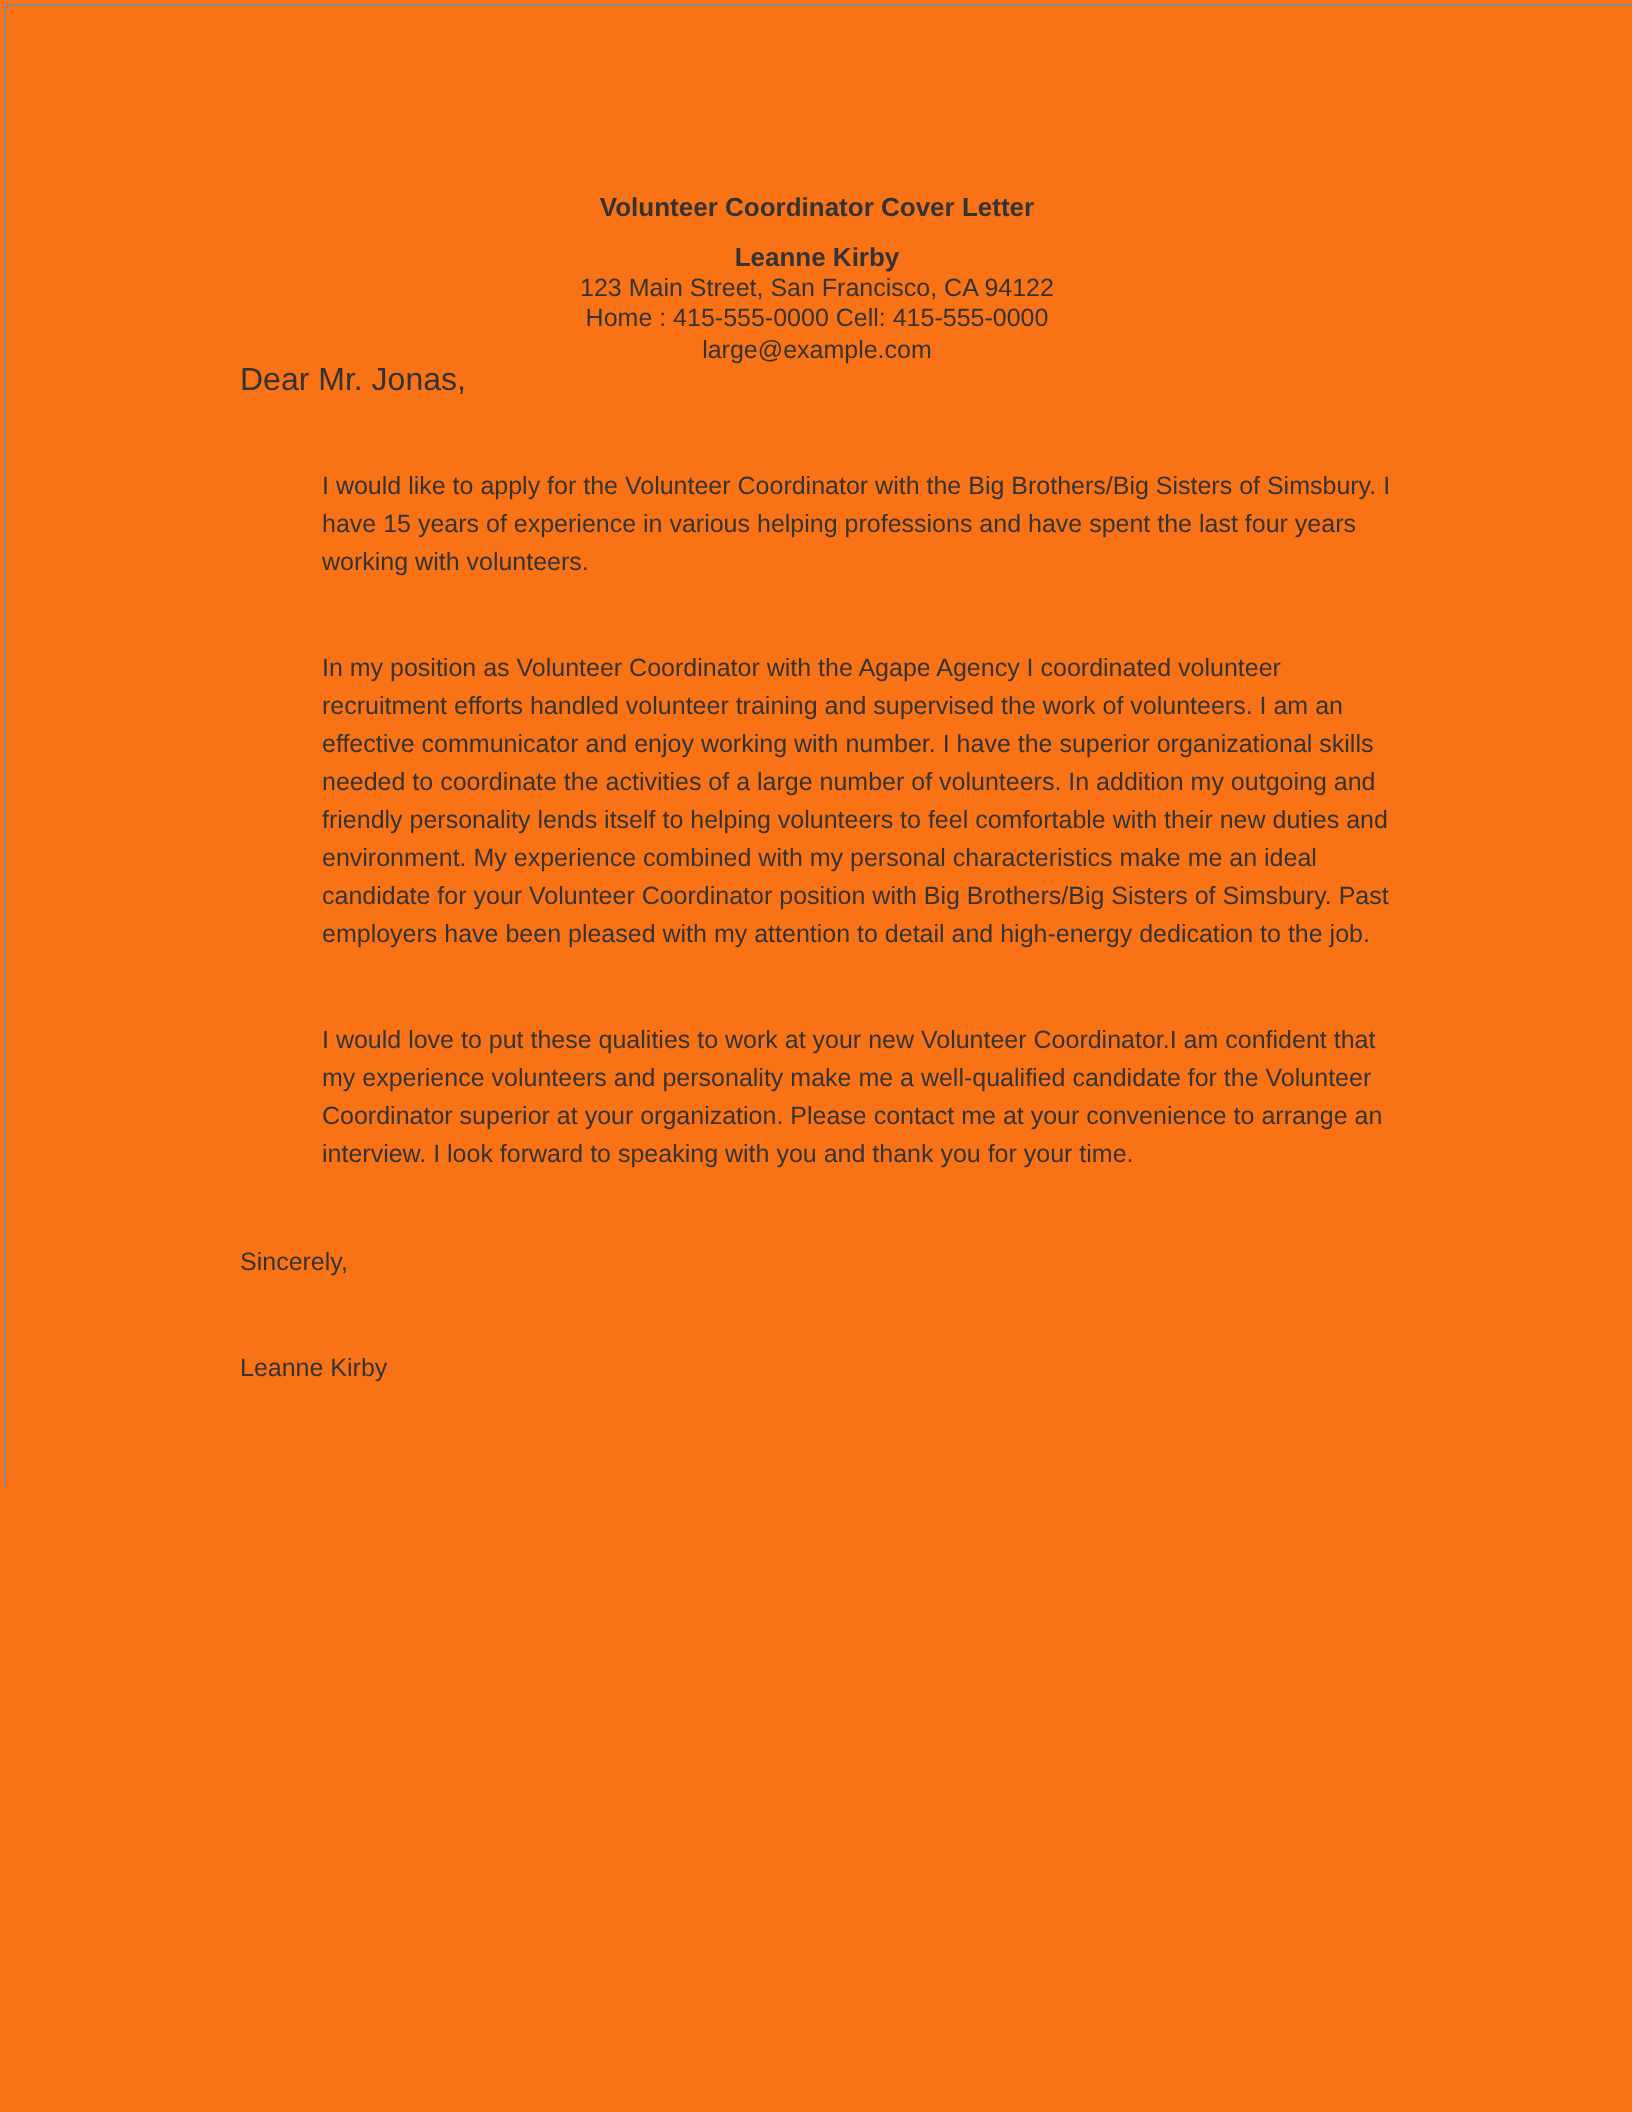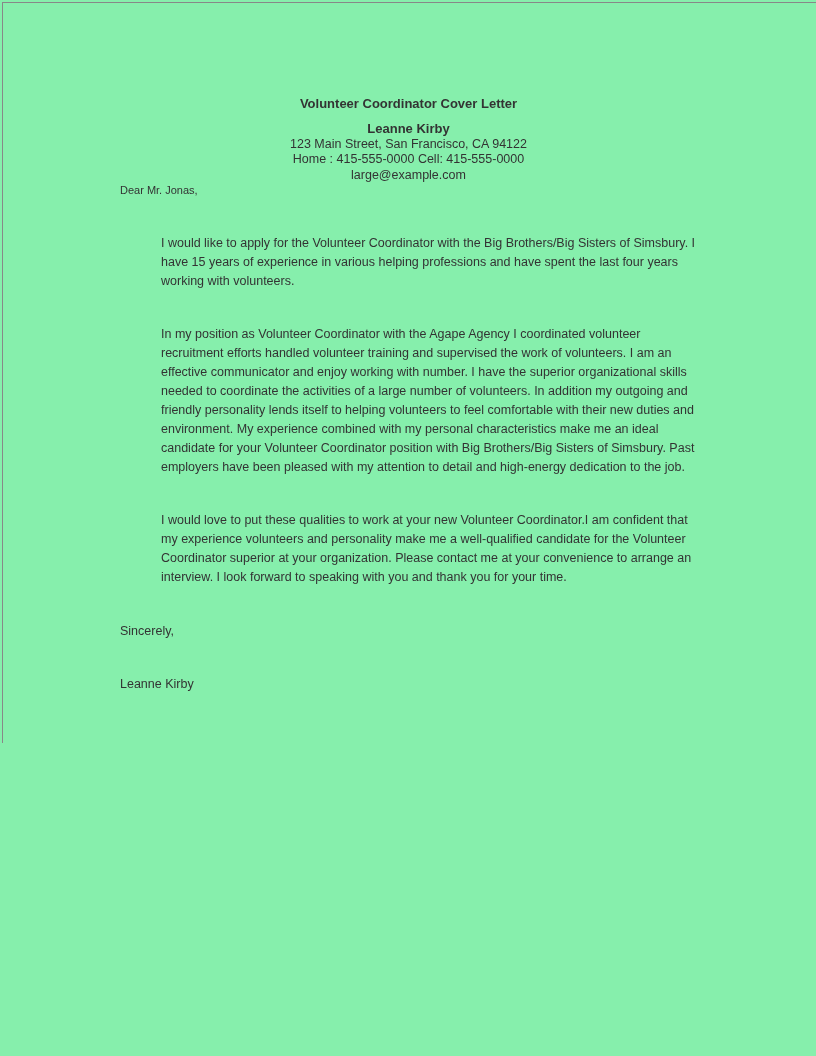--- a/index.html
+++ b/index.html
@@ -4,21 +4,21 @@
 <style>
   html, body {
     margin: 0;
     padding: 0;
     background: #ffffff;
   }
   .page {
     position: relative;
     width: 816px;
     height: 1056px;
-    background: #86efac;
+    background: #f97316;
     overflow: hidden;
     font-family: "Liberation Sans", sans-serif;
     color: #333333;
   }
   .border-top {
     position: absolute;
     top: 2px;
     left: 2px;
     right: 0;
     height: 1px;
@@ -52,21 +52,21 @@
     line-height: 15.5px;
   }
   .sender-name {
     font-weight: bold;
     font-size: 13px;
   }
   .salutation {
     position: absolute;
     top: 181px;
     left: 120px;
-    font-size: 11px;
+    font-size: 16px;
     line-height: 19px;
   }
   .para {
     position: absolute;
     left: 120px;
     width: 640px;
     font-size: 12.5px;
     line-height: 19px;
   }
   .para-1 { top: 234px; }

